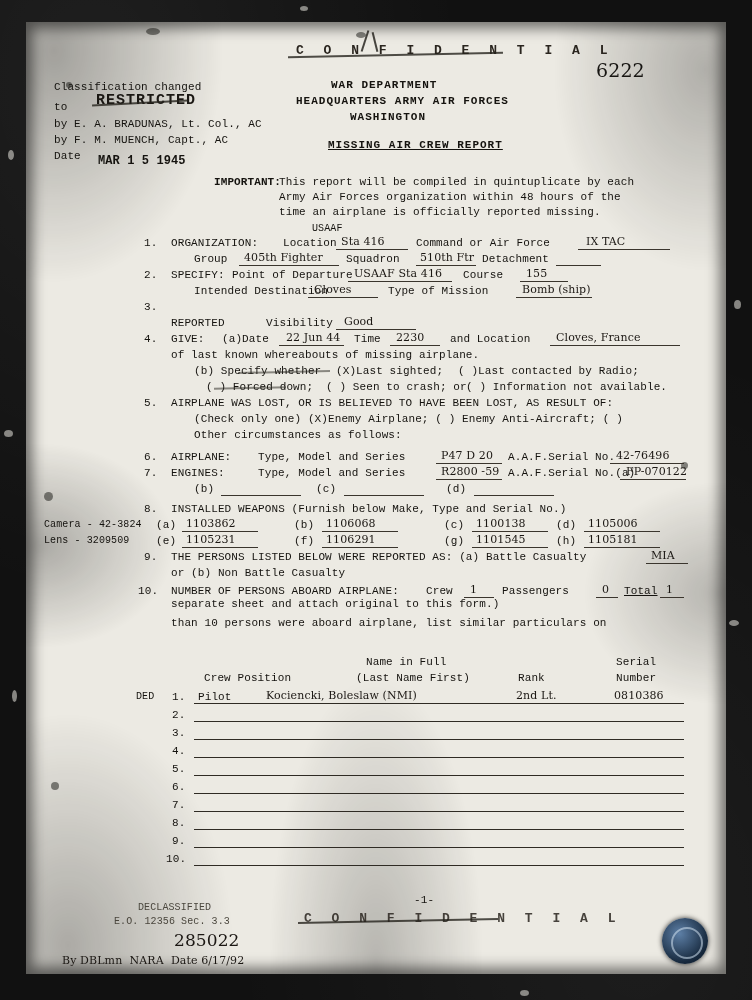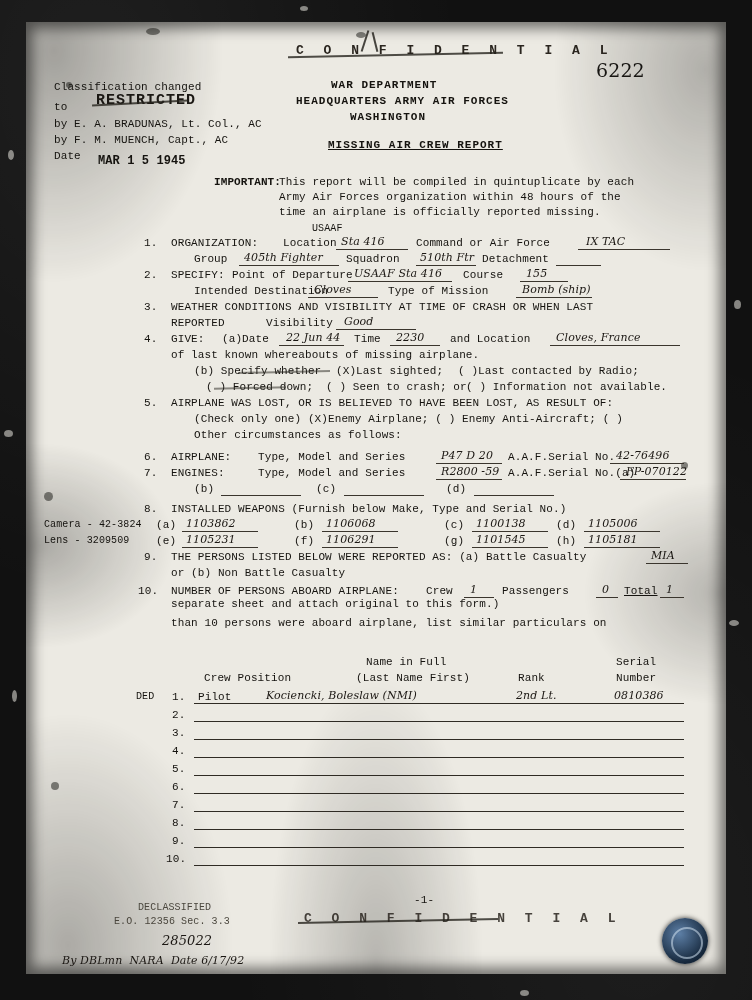--- a/index.html
+++ b/index.html
@@ -62,21 +62,20 @@
     letter-spacing: 0.1px;
   }
   .abs { position: absolute; white-space: pre; }
   .b { font-weight: bold; }
   .u { text-decoration: underline; }
   .small { font-size: 10px; line-height: 12px; }
   .faint { color: #4a463d; }
   .vfaint { color: #6d675c; }
   .handw {
     font-family: "DejaVu Serif", serif;
-    font-style: italic;
     color: #1b1713;
   }
   .rule {
     position: absolute;
     height: 1px;
     background: #3a352d;
   }
   .blankrule {
     position: absolute;
     height: 1px;
@@ -221,21 +220,20 @@
       <div class="abs handw" style="left:500px; top:245px;">155</div>
       <div class="rule" style="left:494px; top:259px; width:48px;"></div>
       <div class="abs" style="left:168px; top:263px;">Intended Destination</div>
       <div class="abs handw" style="left:288px; top:261px;">Cloves</div>
       <div class="rule" style="left:282px; top:275px; width:70px;"></div>
       <div class="abs" style="left:362px; top:263px;">Type of Mission</div>
       <div class="abs handw" style="left:496px; top:261px;">Bomb (ship)</div>
       <div class="rule" style="left:490px; top:275px; width:76px;"></div>
 
       <div class="abs" style="left:118px; top:279px;">3.</div>
-      <div class="abs" style="left:145px; top:279px;">WEATHER CONDITIONS AND VISIBILITY AT TIME OF CRASH OR WHEN LAST</div>
       <div class="abs" style="left:145px; top:295px;">REPORTED</div>
       <div class="abs" style="left:240px; top:295px;">Visibility</div>
       <div class="abs handw" style="left:318px; top:293px;">Good</div>
       <div class="rule" style="left:310px; top:307px; width:80px;"></div>
 
       <div class="abs" style="left:118px; top:311px;">4.</div>
       <div class="abs" style="left:145px; top:311px;">GIVE:</div>
       <div class="abs" style="left:196px; top:311px;">(a)Date</div>
       <div class="abs handw" style="left:260px; top:309px;">22 Jun 44</div>
       <div class="rule" style="left:253px; top:323px; width:65px;"></div>
@@ -377,19 +375,19 @@
 
       <div class="abs" style="left:140px; top:831px;">10.</div>
       <div class="blankrule" style="left:168px; top:843px; width:490px;"></div>
 
       <div class="abs" style="left:388px; top:872px;">-1-</div>
       <div class="abs conf" style="left:278px; top:890px; opacity:0.85;">C O N F I D E N T I A L</div>
       <div class="strike" style="left:272px; top:898px; width:200px;"></div>
 
       <div class="abs small faint" style="left:112px; top:880px;">DECLASSIFIED</div>
       <div class="abs small faint" style="left:88px; top:894px;">E.O. 12356 Sec. 3.3</div>
-      <div class="abs handw" style="left:136px; top:912px; font-size:13px;">285022</div>
+      <div class="abs handw" style="left:148px; top:912px; font-size:17px;">285022</div>
       <div class="abs handw vfaint" style="left:36px; top:932px; font-size:11px;">By DBLmn  NARA  Date 6/17/92</div>
 
       <div class="seal"></div>
     </div>
   </div>
 </div>
 
 </body></html>

